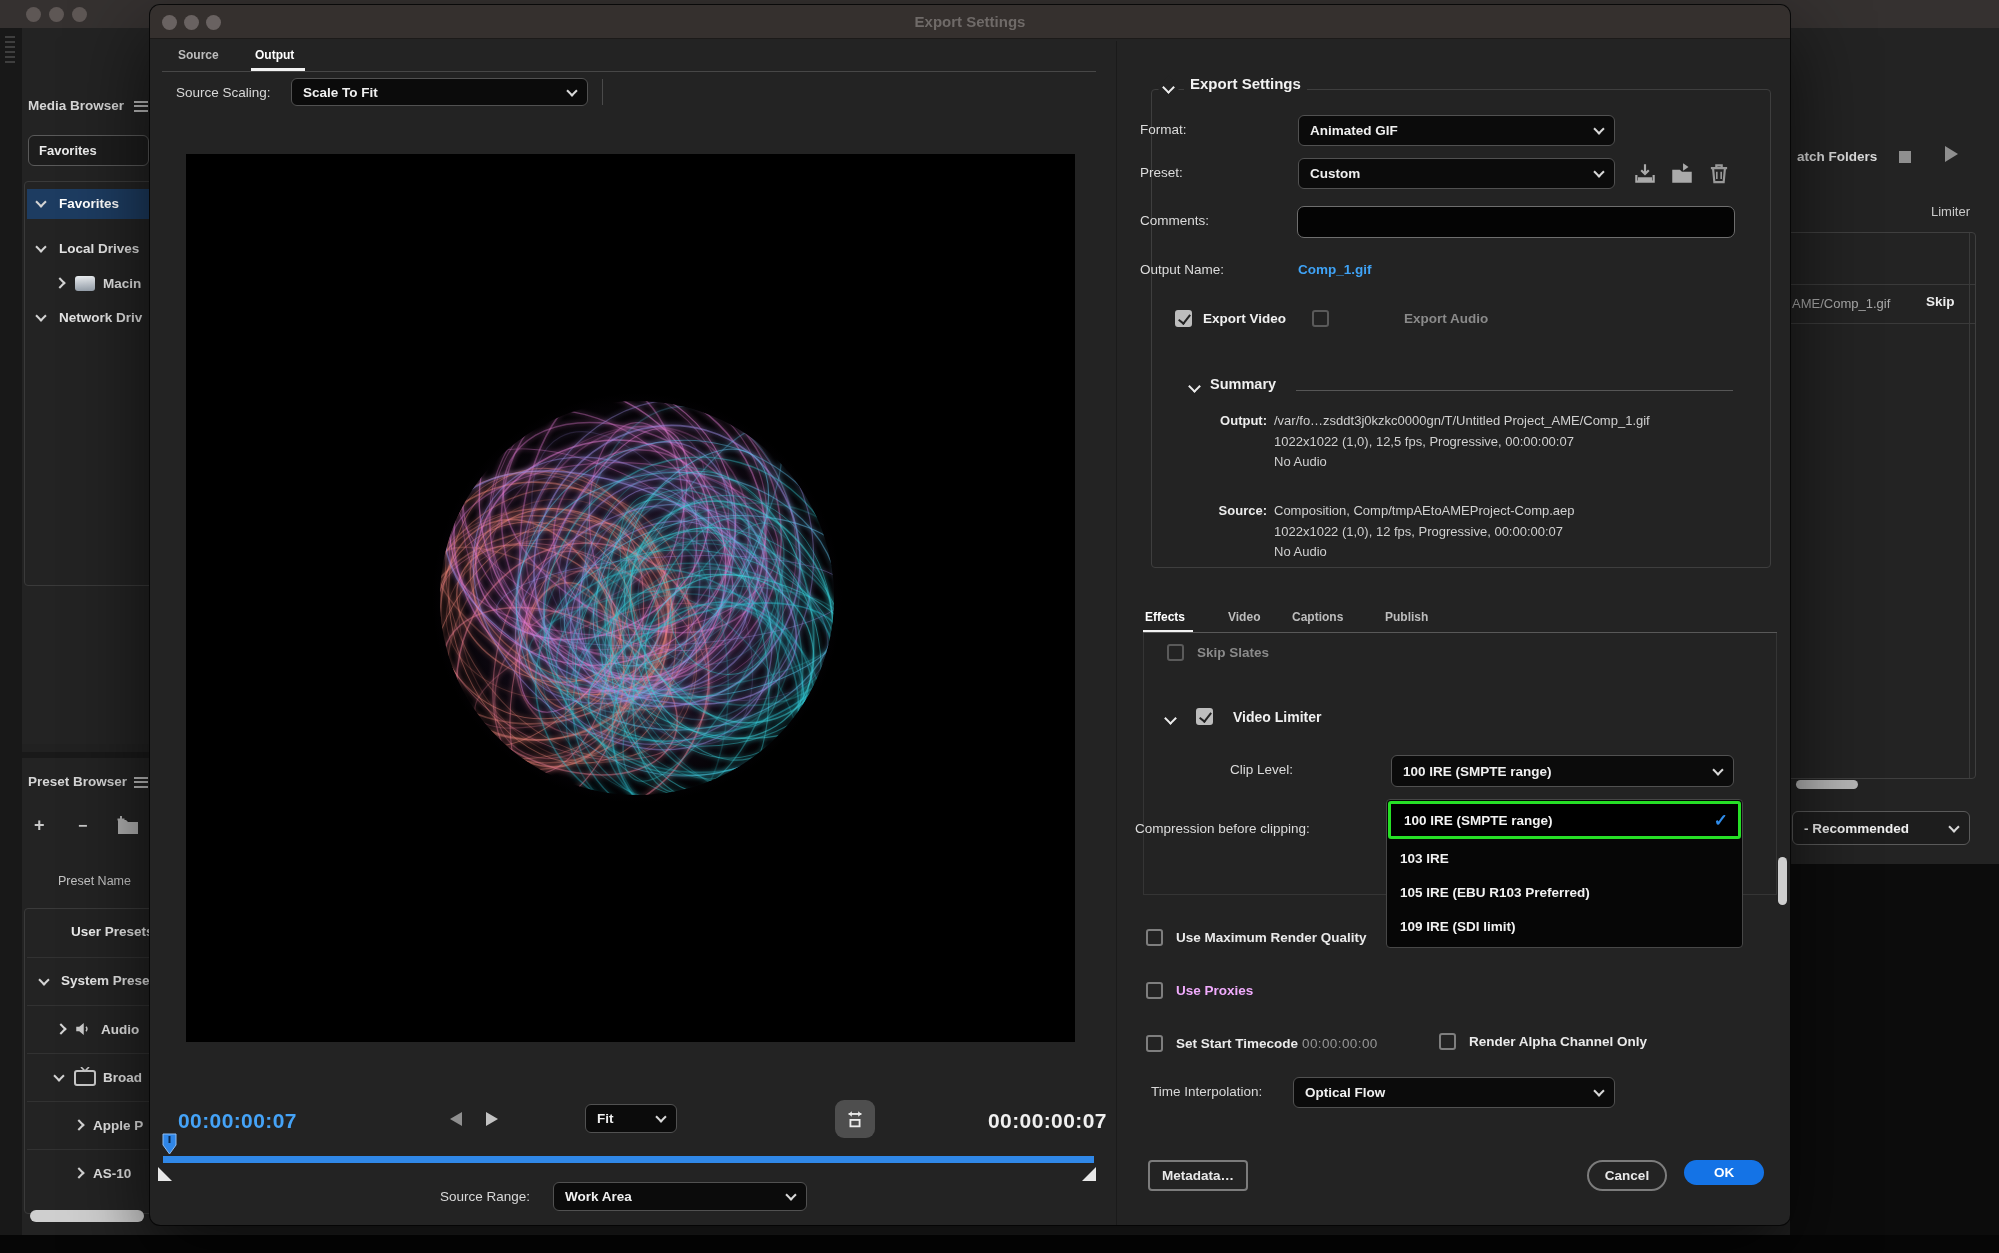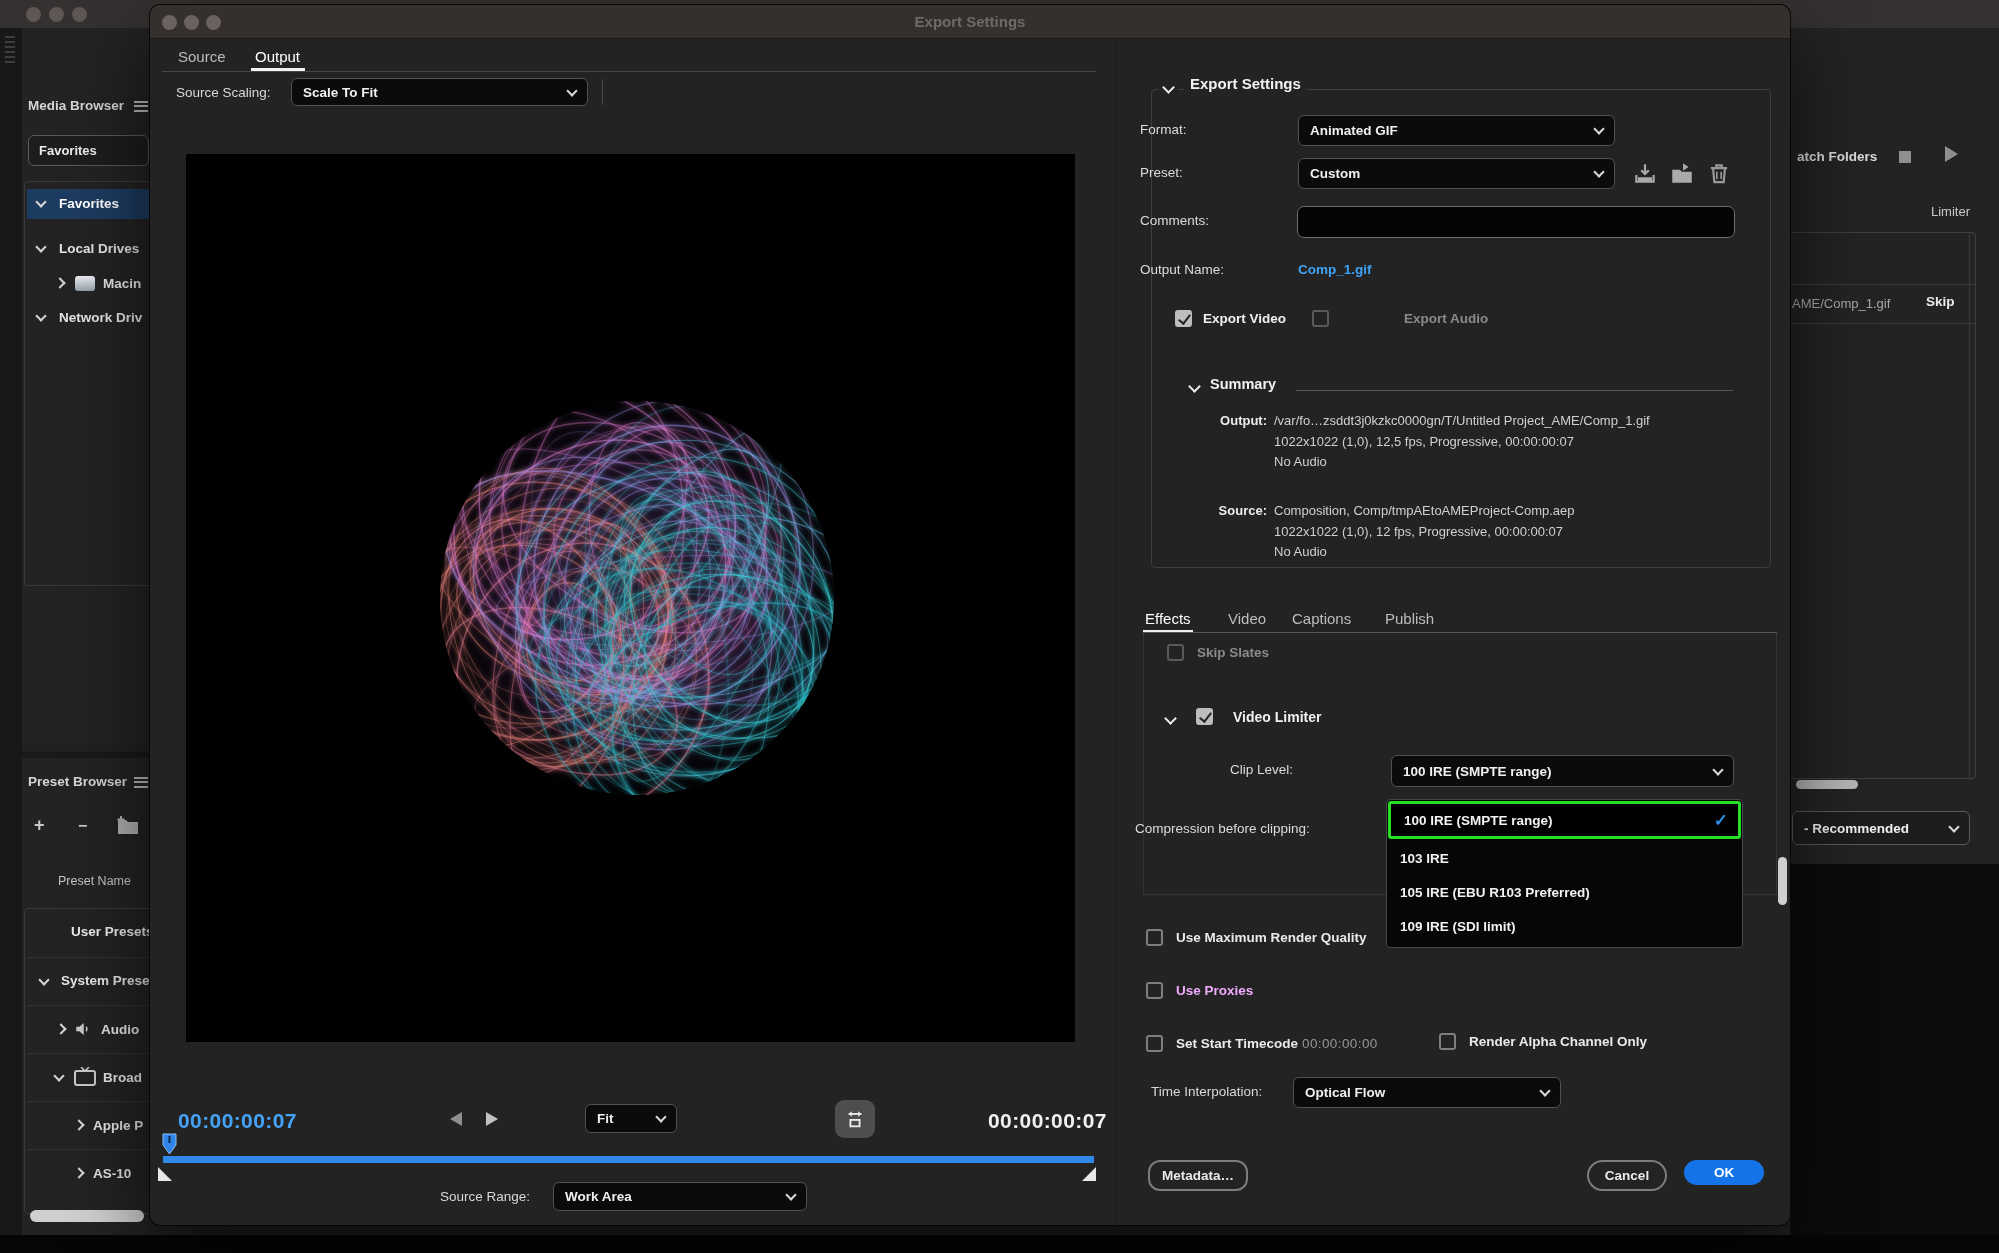--- a/index.html
+++ b/index.html
@@ -17,31 +17,31 @@
 .exp{position:absolute;width:9px;height:9px;border-right:2.2px solid #ececec;border-bottom:2.2px solid #ececec;transform:rotate(45deg);background:#232323}
 .dd{position:absolute;background:#0b0b0b;border:1px solid #515151;border-radius:6px;display:flex;align-items:center;justify-content:space-between;padding:0 11px;color:#f0f0f0}
 .dd .val{font-size:13.5px;font-weight:bold;white-space:nowrap}
 .dchev{width:8px;height:8px;border-right:2px solid #d9d9d9;border-bottom:2px solid #d9d9d9;transform:rotate(45deg);margin-top:-3px;flex:none}
 .cb{position:absolute;width:17px;height:17px;border:2px solid #7e7e7e;border-radius:3px;background:transparent}
 .cb.on{background:#bdbdbd;border-color:#bdbdbd}
 .cb.on::after{content:"";position:absolute;left:4px;top:0;width:5px;height:10px;border-right:2.4px solid #222;border-bottom:2.4px solid #222;transform:rotate(38deg)}
 .cb.dim2{border-color:#5a5a5a}
 .hl{position:absolute;background:#4f4f4f;height:1px}
 .vl{position:absolute;background:#4f4f4f;width:1px}
-.tab{position:absolute;font-size:15px;font-weight:normal;color:#bdbdbd;white-space:nowrap}
+.tab{position:absolute;font-size:12px;font-weight:bold;color:#bdbdbd;white-space:nowrap}
 .tab.active{color:#ffffff}
 .lr{position:absolute;text-align:left;font-size:13.5px;color:#dcdcdc;white-space:nowrap}
 .sv{position:absolute;font-size:13px;color:#d0d0d0;white-space:nowrap}
 .sl{position:absolute;font-size:13px;font-weight:bold;color:#ececec;white-space:nowrap;text-align:right}
 .pop{position:absolute;background:#060606;border:1px solid #474747;border-radius:4px;z-index:40;padding-bottom:4px}
 .pitem{position:relative;height:34px;display:flex;align-items:center;padding:0 13px;font-size:13.5px;color:#f2f2f2;font-weight:bold}
 .pitem.sel{height:38px;border:3px solid #26df26;border-radius:3px;margin:1px 1px 2px;background:#000}
 .check{position:absolute;right:10px;top:6px;color:#2f8ceb;font-weight:bold;font-size:17px}
 .check::after{content:"\2713"}
-.btn{position:absolute;display:flex;align-items:center;justify-content:center;font-size:13.5px;font-weight:bold;color:#e9e9e9;border:2px solid #7c7c7c;border-radius:12px;background:transparent}
+.btn{position:absolute;display:flex;align-items:center;justify-content:center;font-size:13.5px;font-weight:bold;color:#e9e9e9;border:2px solid #7c7c7c;border-radius:4px;background:transparent}
 .pill{border-radius:16px}
 .okb{background:#1473e6;border:none;color:#fff}
 .thumb{position:absolute;background:#cfcfcf;border-radius:6px}
 .prow{position:absolute;left:2px;width:132px;height:48px;border-top:1px solid #323232}
 .trow-lbl{position:absolute;font-size:13.5px;color:#e4e4e4;white-space:nowrap}
 #dlg{position:absolute;left:150px;top:5px;width:1640px;height:1220px;background:#232323;border-radius:10px;box-shadow:0 30px 80px rgba(0,0,0,.65),0 0 0 1px #0b0b0b;z-index:10;overflow:hidden}
 #dlg-titlebar{position:absolute;left:0;top:0;right:0;height:34px;background:#35302e;border-bottom:1px solid #1c1a19}
 .box{position:absolute;border:1px solid #3e3e3e;border-radius:4px}
 .tri-l{position:absolute;width:0;height:0;border-top:7px solid transparent;border-bottom:7px solid transparent;border-right:12px solid #8f8f8f}
 .tri-r{position:absolute;width:0;height:0;border-top:7px solid transparent;border-bottom:7px solid transparent;border-left:12px solid #c2c2c2}
@@ -541,21 +541,21 @@
     <span class="tx b" style="left:1026px;top:925px;color:#eaeaea">Use Maximum Render Quality</span>
     <span class="cb" style="left:996px;top:977px"></span>
     <span class="tx b" style="left:1026px;top:978px;color:#f0abfc">Use Proxies</span>
     <span class="cb" style="left:996px;top:1030px"></span>
     <span class="tx b" style="left:1026px;top:1031px;color:#eaeaea">Set Start Timecode</span>
     <span class="tx" style="left:1152px;top:1031px;color:#969696;letter-spacing:.4px">00:00:00:00</span>
     <span class="cb" style="left:1289px;top:1028px"></span>
     <span class="tx b" style="left:1319px;top:1029px;color:#eaeaea">Render Alpha Channel Only</span>
 
     <span class="tx" style="left:1001px;top:1079px">Time Interpolation:</span>
-    <div class="dd" style="left:1143px;top:1072px;width:268px;height:31px">
+    <div class="dd" style="left:1143px;top:1072px;width:322px;height:31px">
       <span class="val">Optical Flow</span>
       <span class="dchev"></span>
     </div>
 
     <div class="btn" style="left:998px;top:1155px;width:100px;height:31px">Metadata…</div>
     <div class="btn pill" style="left:1437px;top:1155px;width:80px;height:31px">Cancel</div>
     <div class="btn pill okb" style="left:1534px;top:1155px;width:80px;height:25px">OK</div>
   </div>
 </div>
 

